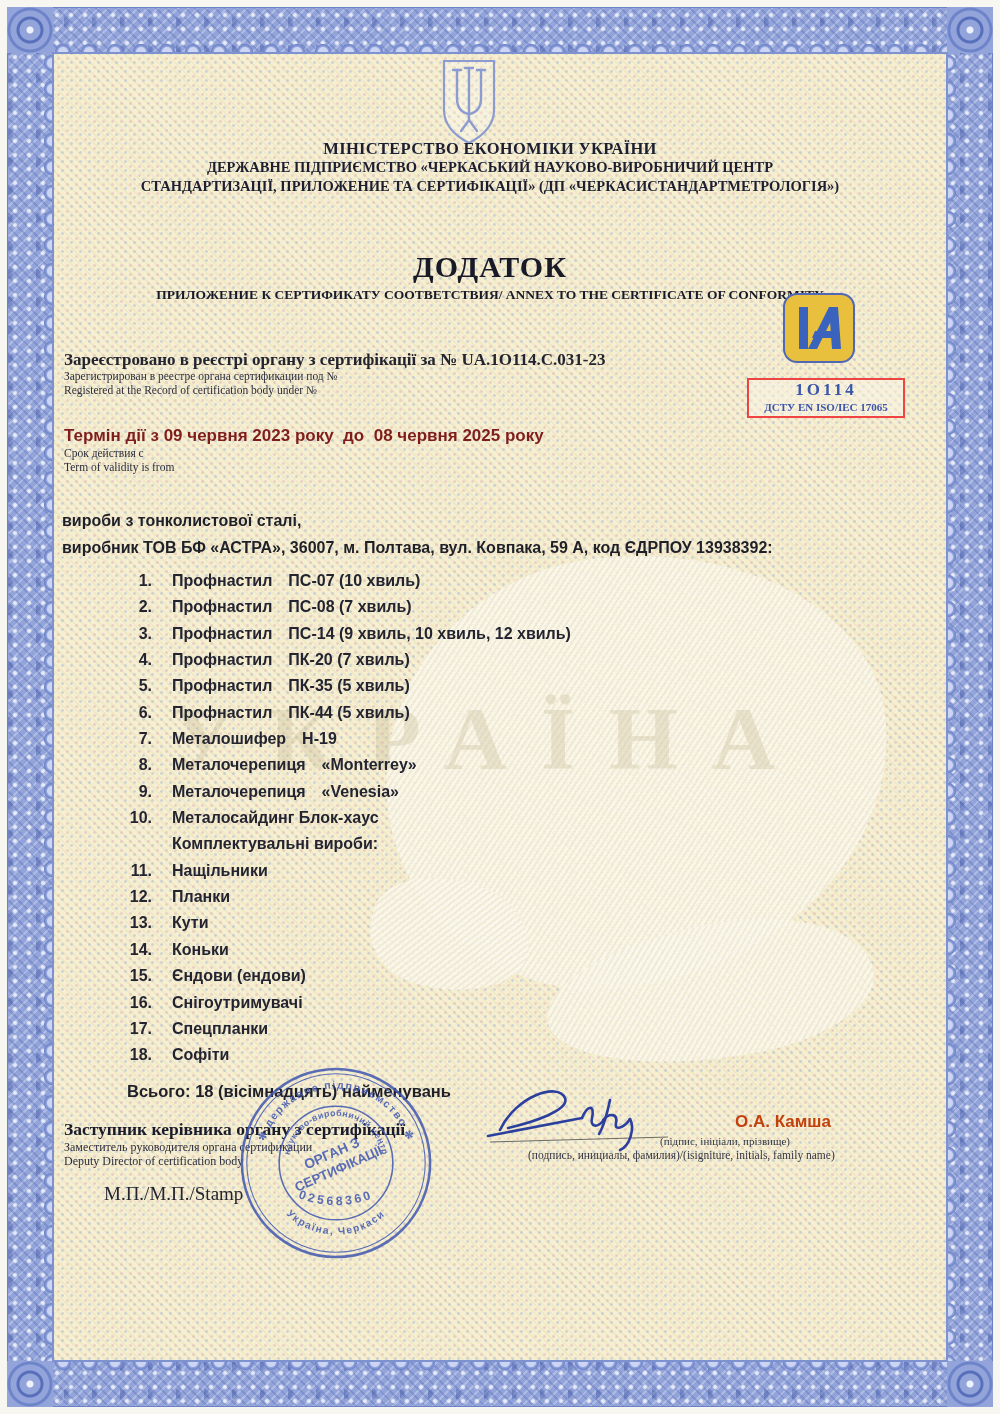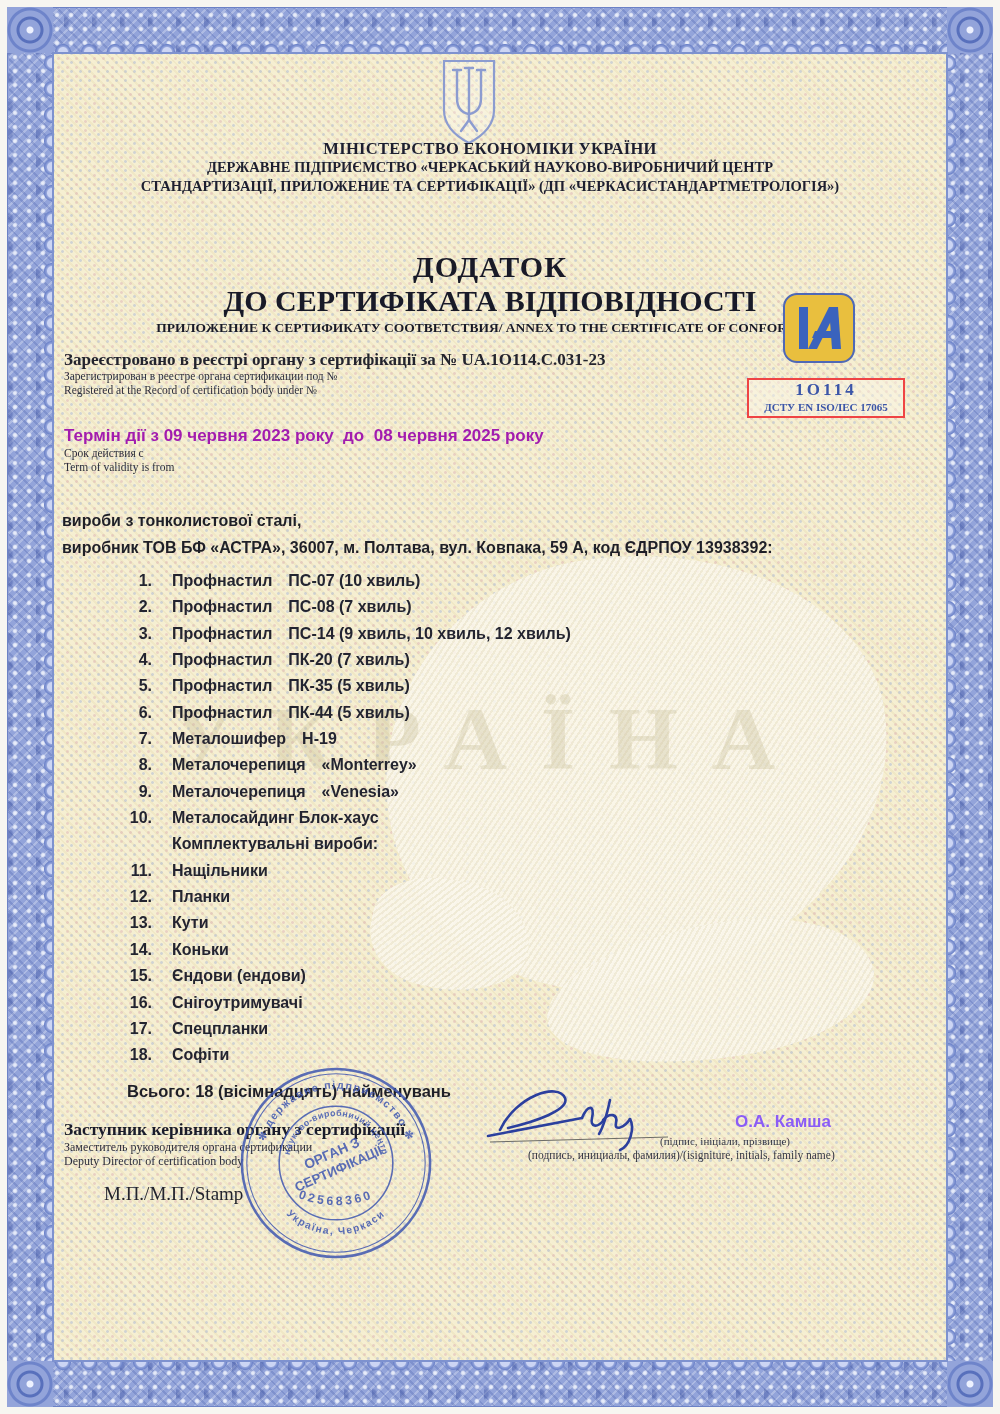--- a/index.html
+++ b/index.html
@@ -87,38 +87,38 @@
   .codebox { position: absolute; left: 747px; top: 378px; width: 158px; height: 40px;
     border: 2px solid #ef4444; color: #3b55a8; text-align: center; background: rgba(250,247,232,.45); }
   .codebox .c1 { font-size: 17px; font-weight: 700; line-height: 20px; letter-spacing: 3px; }
   .codebox .c2 { font-size: 11px; font-weight: 700; line-height: 14px; }
 
   
   .reg { position: absolute; left: 64px; top: 349px; }
   .reg .r1 { font-size: 17px; font-weight: 700; line-height: 21px; }
   .reg .r2, .reg .r3 { font-size: 11.5px; line-height: 13.5px; color: #2c2e3c; }
   .val { position: absolute; left: 64px; top: 424px; }
-  .val .v1 { font-size: 17px; font-weight: 700; line-height: 23px; color: #a21caf; }
+  .val .v1 { font-size: 17px; font-weight: 700; line-height: 23px; color: #7f1d1d; }
   .val .v2, .val .v3 { font-size: 11.5px; line-height: 13.5px; color: #2c2e3c; font-family: "Liberation Serif", serif; }
 
   
   .intro { position: absolute; left: 62px; top: 508px; font-weight: 700; font-size: 16px; line-height: 26.5px; color: #1e1f27; }
   .plist { position: absolute; left: 128px; top: 568px; font-weight: 700; font-size: 16px; color: #232430; }
   .plist .row { display: flex; height: 26.35px; line-height: 26.35px; }
   .plist .num { width: 24px; text-align: right; }
   .plist .nm { margin-left: 20px; }
   .plist .sp { margin-left: 16px; }
   .total { position: absolute; left: 127px; top: 1082px; font-weight: 700; font-size: 16.5px; color: #1e1f27; }
 
   
   .sgn { position: absolute; left: 64px; top: 1119px; }
   .sgn .s1 { font-size: 17.5px; font-weight: 700; line-height: 21px; color: #191b2a; }
   .sgn .s2, .sgn .s3 { font-size: 12px; line-height: 14px; color: #2c2e3c; }
   .mp { position: absolute; left: 104px; top: 1183px; font-size: 19px; color: #23242e; }
-  .sig-name { position: absolute; left: 735px; top: 1112px; font-size: 17px; font-weight: 700; color: #8b5cf6; }
+  .sig-name { position: absolute; left: 735px; top: 1112px; font-size: 17px; font-weight: 700; color: #c2410c; }
   .cap1 { position: absolute; left: 595px; width: 260px; top: 1135px; text-align: center; font-size: 11px; color: #333645; }
   .cap2 { position: absolute; left: 528px; width: 394px; top: 1149px; text-align: left; font-size: 11.5px; color: #333645; }
 
   .stamp { position: absolute; left: 238px; top: 1065px; opacity: .84; z-index: 7; }
   .signature { position: absolute; left: 486px; top: 1078px; z-index: 7; }
 </style>
 </head>
 <body>
 
 <div id="screen">
@@ -153,21 +153,20 @@
     </svg>
 
     <div class="hdr">
       <div class="l1">МІНІСТЕРСТВО ЕКОНОМІКИ УКРАЇНИ</div>
       <div class="l2">ДЕРЖАВНЕ ПІДПРИЄМСТВО «ЧЕРКАСЬКИЙ НАУКОВО-ВИРОБНИЧИЙ ЦЕНТР</div>
       <div class="l3">СТАНДАРТИЗАЦІЇ, ПРИЛОЖЕНИЕ ТА СЕРТИФІКАЦІЇ» (ДП «ЧЕРКАСИСТАНДАРТМЕТРОЛОГІЯ»)</div>
     </div>
 
     <div class="ttl">
       <div class="t1">ДОДАТОК</div>
-      <div class="t2">ДО СЕРТИФІКАТА ВІДПОВІДНОСТІ</div>
       <div class="t3">ПРИЛОЖЕНИЕ К СЕРТИФИКАТУ СООТВЕТСТВИЯ/ ANNEX TO THE CERTIFICATE OF CONFORMITY</div>
     </div>
 
     <div class="badge">
       <svg width="48" height="54" viewBox="0 0 48 54">
         <g fill="#3a63bd">
           <rect x="4" y="6" width="9" height="42"></rect>
           <polygon points="13,48 22,48 43,6 34,6"></polygon>
           <polygon points="34,6 43,6 46,48 37,48"></polygon>
           <polygon points="20,30 44,30 44,37 17,37"></polygon>

